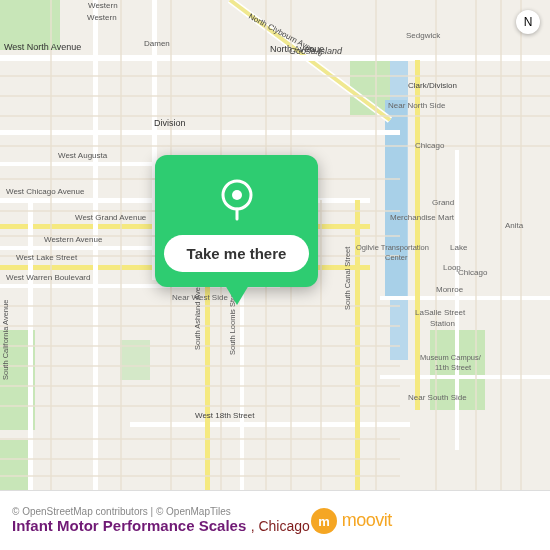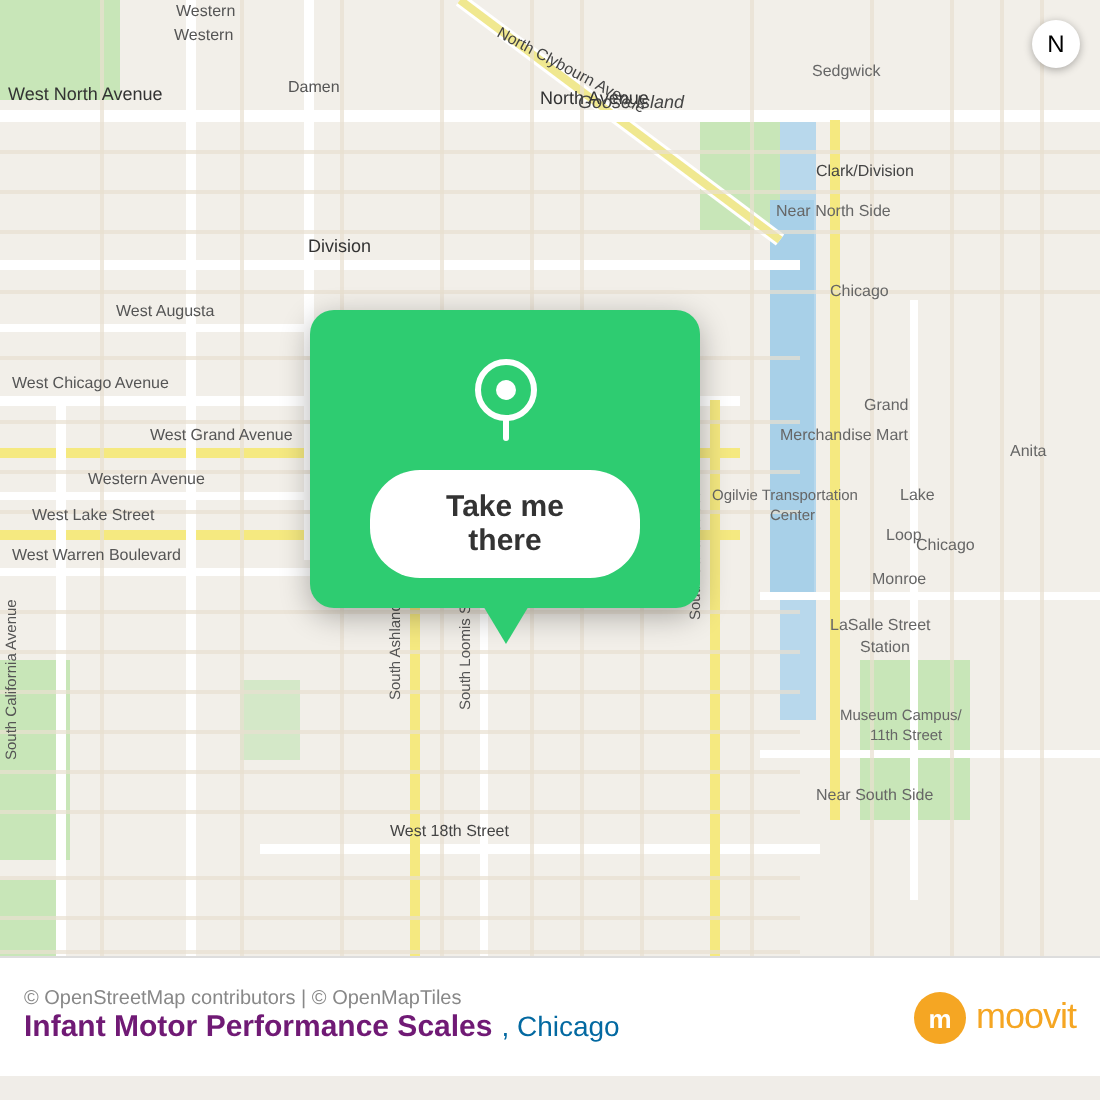--- a/index.html
+++ b/index.html
@@ -25,24 +25,24 @@
       top: 0; left: 0;
       width: 100%; height: 100%;
       background-color: #f2efe9;
     }
 
     
     #popup-card {
       position: absolute;
       top: 155px;
       left: 155px;
-      width: 195px;
+      width: 163px;
       background: #2ecc71;
       border-radius: 12px;
-      padding: 20px 30px 15px;
+      padding: 20px 9px 15px;
       display: flex;
       flex-direction: column;
       align-items: center;
       box-shadow: 0 4px 15px rgba(0,0,0,0.3);
       z-index: 100;
     }
 
     #popup-card::after {
       content: '';
       position: absolute;
@@ -71,29 +71,29 @@
       font-size: 15px;
       font-weight: bold;
       cursor: pointer;
       width: 100%;
       text-align: center;
     }
 
     
     #bottom-bar {
       position: absolute;
-      bottom: 12px;
+      bottom: 0;
       left: 0;
       right: 0;
       height: 60px;
       background: white;
       border-top: 1px solid #ddd;
       display: flex;
       align-items: center;
-      justify-content: space-between;
+      justify-content: flex-start;
       padding: 0 12px;
     }
 
     #bottom-left {
       display: flex;
       flex-direction: column;
     }
 
     .attribution {
       font-size: 10px;
@@ -292,21 +292,21 @@
   <div class="compass">
     <span>N</span>
   </div>
 </div>
 
 <div id="bottom-bar">
   <div id="bottom-left">
     <span class="attribution">© OpenStreetMap contributors | © OpenMapTiles</span>
     <div>
       <span class="location-title">Infant Motor Performance Scales</span>
-      <span class="location-title" style="font-weight:400; color:#0369a1; font-size:14px;">, <span>Chicago</span></span>
+      <span class="location-title" style="font-weight:400; color:#7f1d1d; font-size:14px;">, <span>Chicago</span></span>
     </div>
   </div>
   <div class="moovit-logo">
 
     <svg class="moovit-icon" viewBox="0 0 28 28" xmlns="http://www.w3.org/2000/svg">
       <ellipse cx="14" cy="14" rx="13" ry="13" fill="#f5a623"></ellipse>
       <text x="14" y="19" text-anchor="middle" font-size="13" fill="white" font-family="Arial" font-weight="bold">m</text>
     </svg>
     <span class="moovit-text">moovit</span>
   </div>

